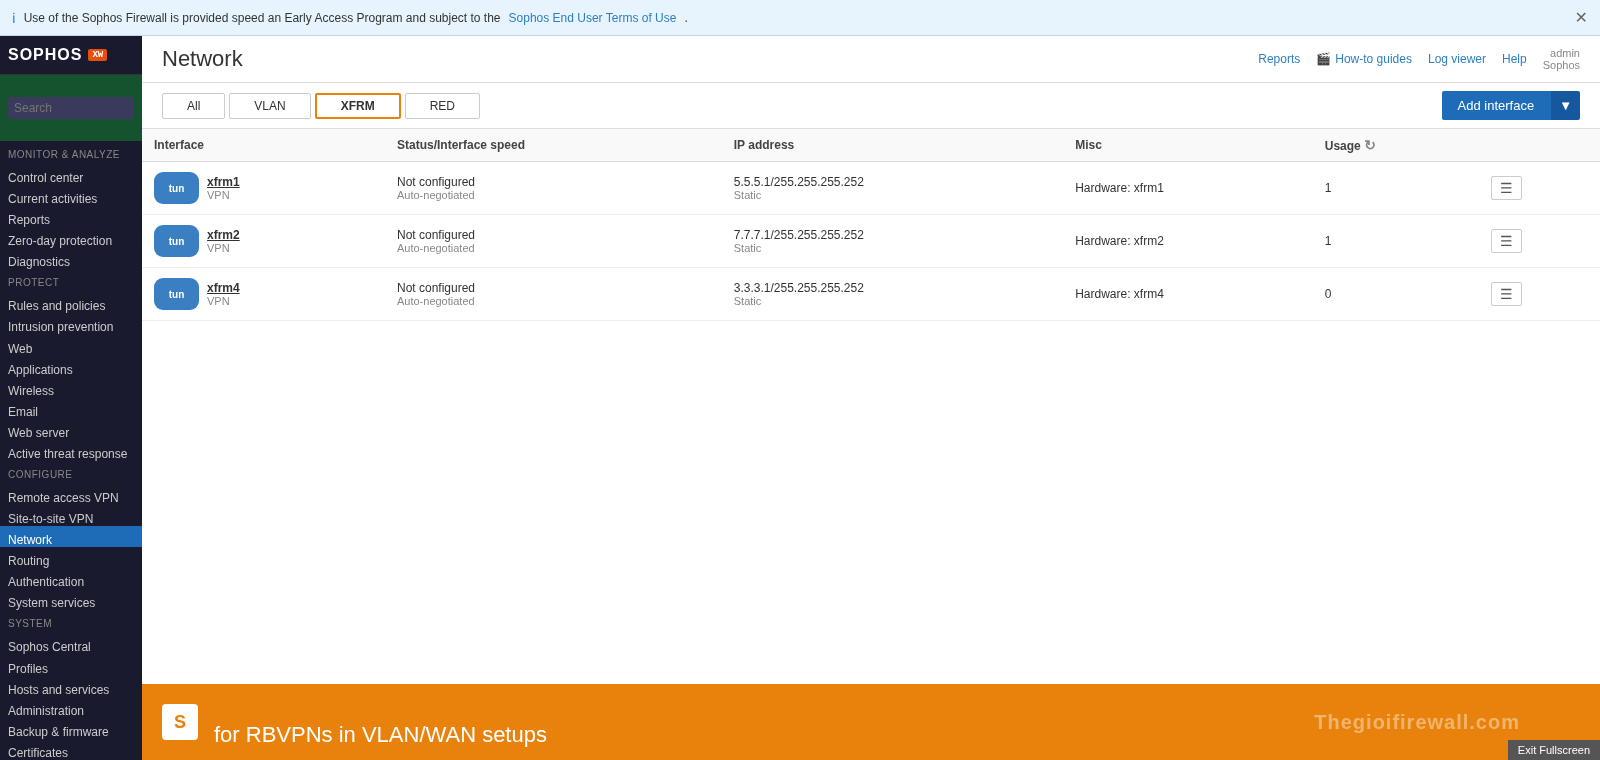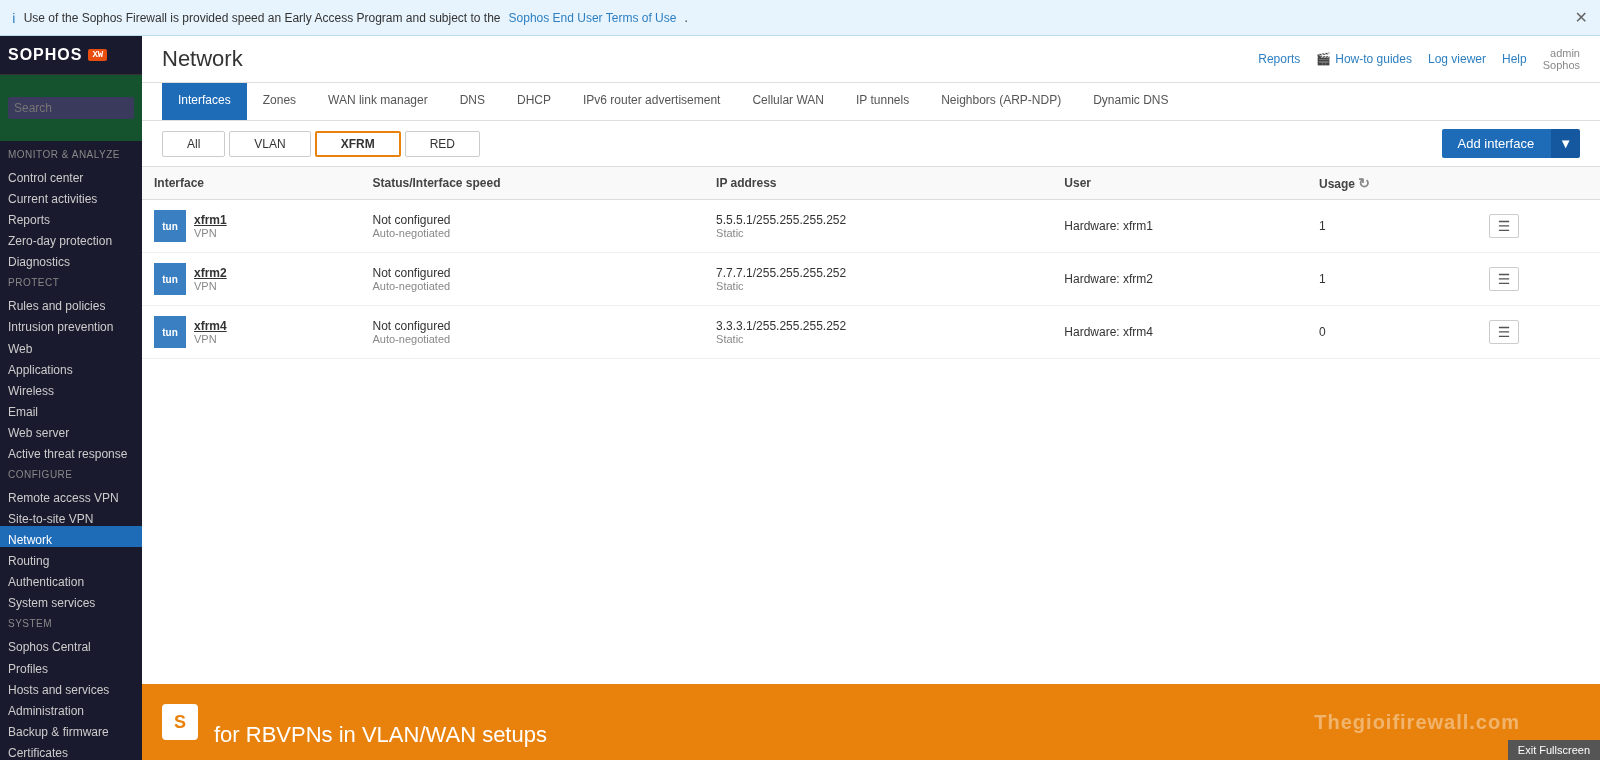--- a/index.html
+++ b/index.html
@@ -229,24 +229,24 @@
       background: #fff;
     }
     tbody td {
       padding: 10px 12px;
       font-size: 12px;
       color: #333;
       vertical-align: middle;
     }
     .interface-cell { display: flex; align-items: center; gap: 8px; }
     .interface-icon {
-      width: 32px;
+      width: 45px;
       height: 32px;
       background: #3a7fc1;
-      border-radius: 0;
+      border-radius: 9px;
       display: flex;
       align-items: center;
       justify-content: center;
       color: #fff;
       font-size: 10px;
       font-weight: bold;
       flex-shrink: 0;
     }
     .interface-name { font-weight: 600; color: #333; text-decoration: underline; }
     .interface-type { color: #888; font-size: 11px; }
@@ -375,32 +375,20 @@
         </a>
         <a>Log viewer</a>
         <a>Help</a>
         <div class="admin-info">
           <span>admin</span>
           <span>Sophos</span>
         </div>
       </div>
     </div>
 
-    <div class="tabs-bar">
-      <div class="tab-item active">Interfaces</div>
-      <div class="tab-item">Zones</div>
-      <div class="tab-item">WAN link manager</div>
-      <div class="tab-item">DNS</div>
-      <div class="tab-item">DHCP</div>
-      <div class="tab-item">IPv6 router advertisement</div>
-      <div class="tab-item">Cellular WAN</div>
-      <div class="tab-item">IP tunnels</div>
-      <div class="tab-item">Neighbors (ARP-NDP)</div>
-      <div class="tab-item">Dynamic DNS</div>
-    </div>
 
     <div class="sub-filter-bar">
       <div class="filter-buttons">
         <button class="filter-btn">All</button>
         <button class="filter-btn">VLAN</button>
         <button class="filter-btn active">XFRM</button>
         <button class="filter-btn">RED</button>
       </div>
       <div class="add-interface-btn">
         <button class="add-btn-main">Add interface</button>
@@ -408,21 +396,21 @@
       </div>
     </div>
 
     <div class="table-container">
       <table>
         <thead>
           <tr>
             <th>Interface</th>
             <th>Status/Interface speed</th>
             <th>IP address</th>
-            <th>User</th>
+            <th>Misc</th>
             <th>
               Usage <span class="refresh-icon">↻</span>
             </th>
             <th></th>
           </tr>
         </thead>
         <tbody id="table-body">
 
         <tr>
       <td>

